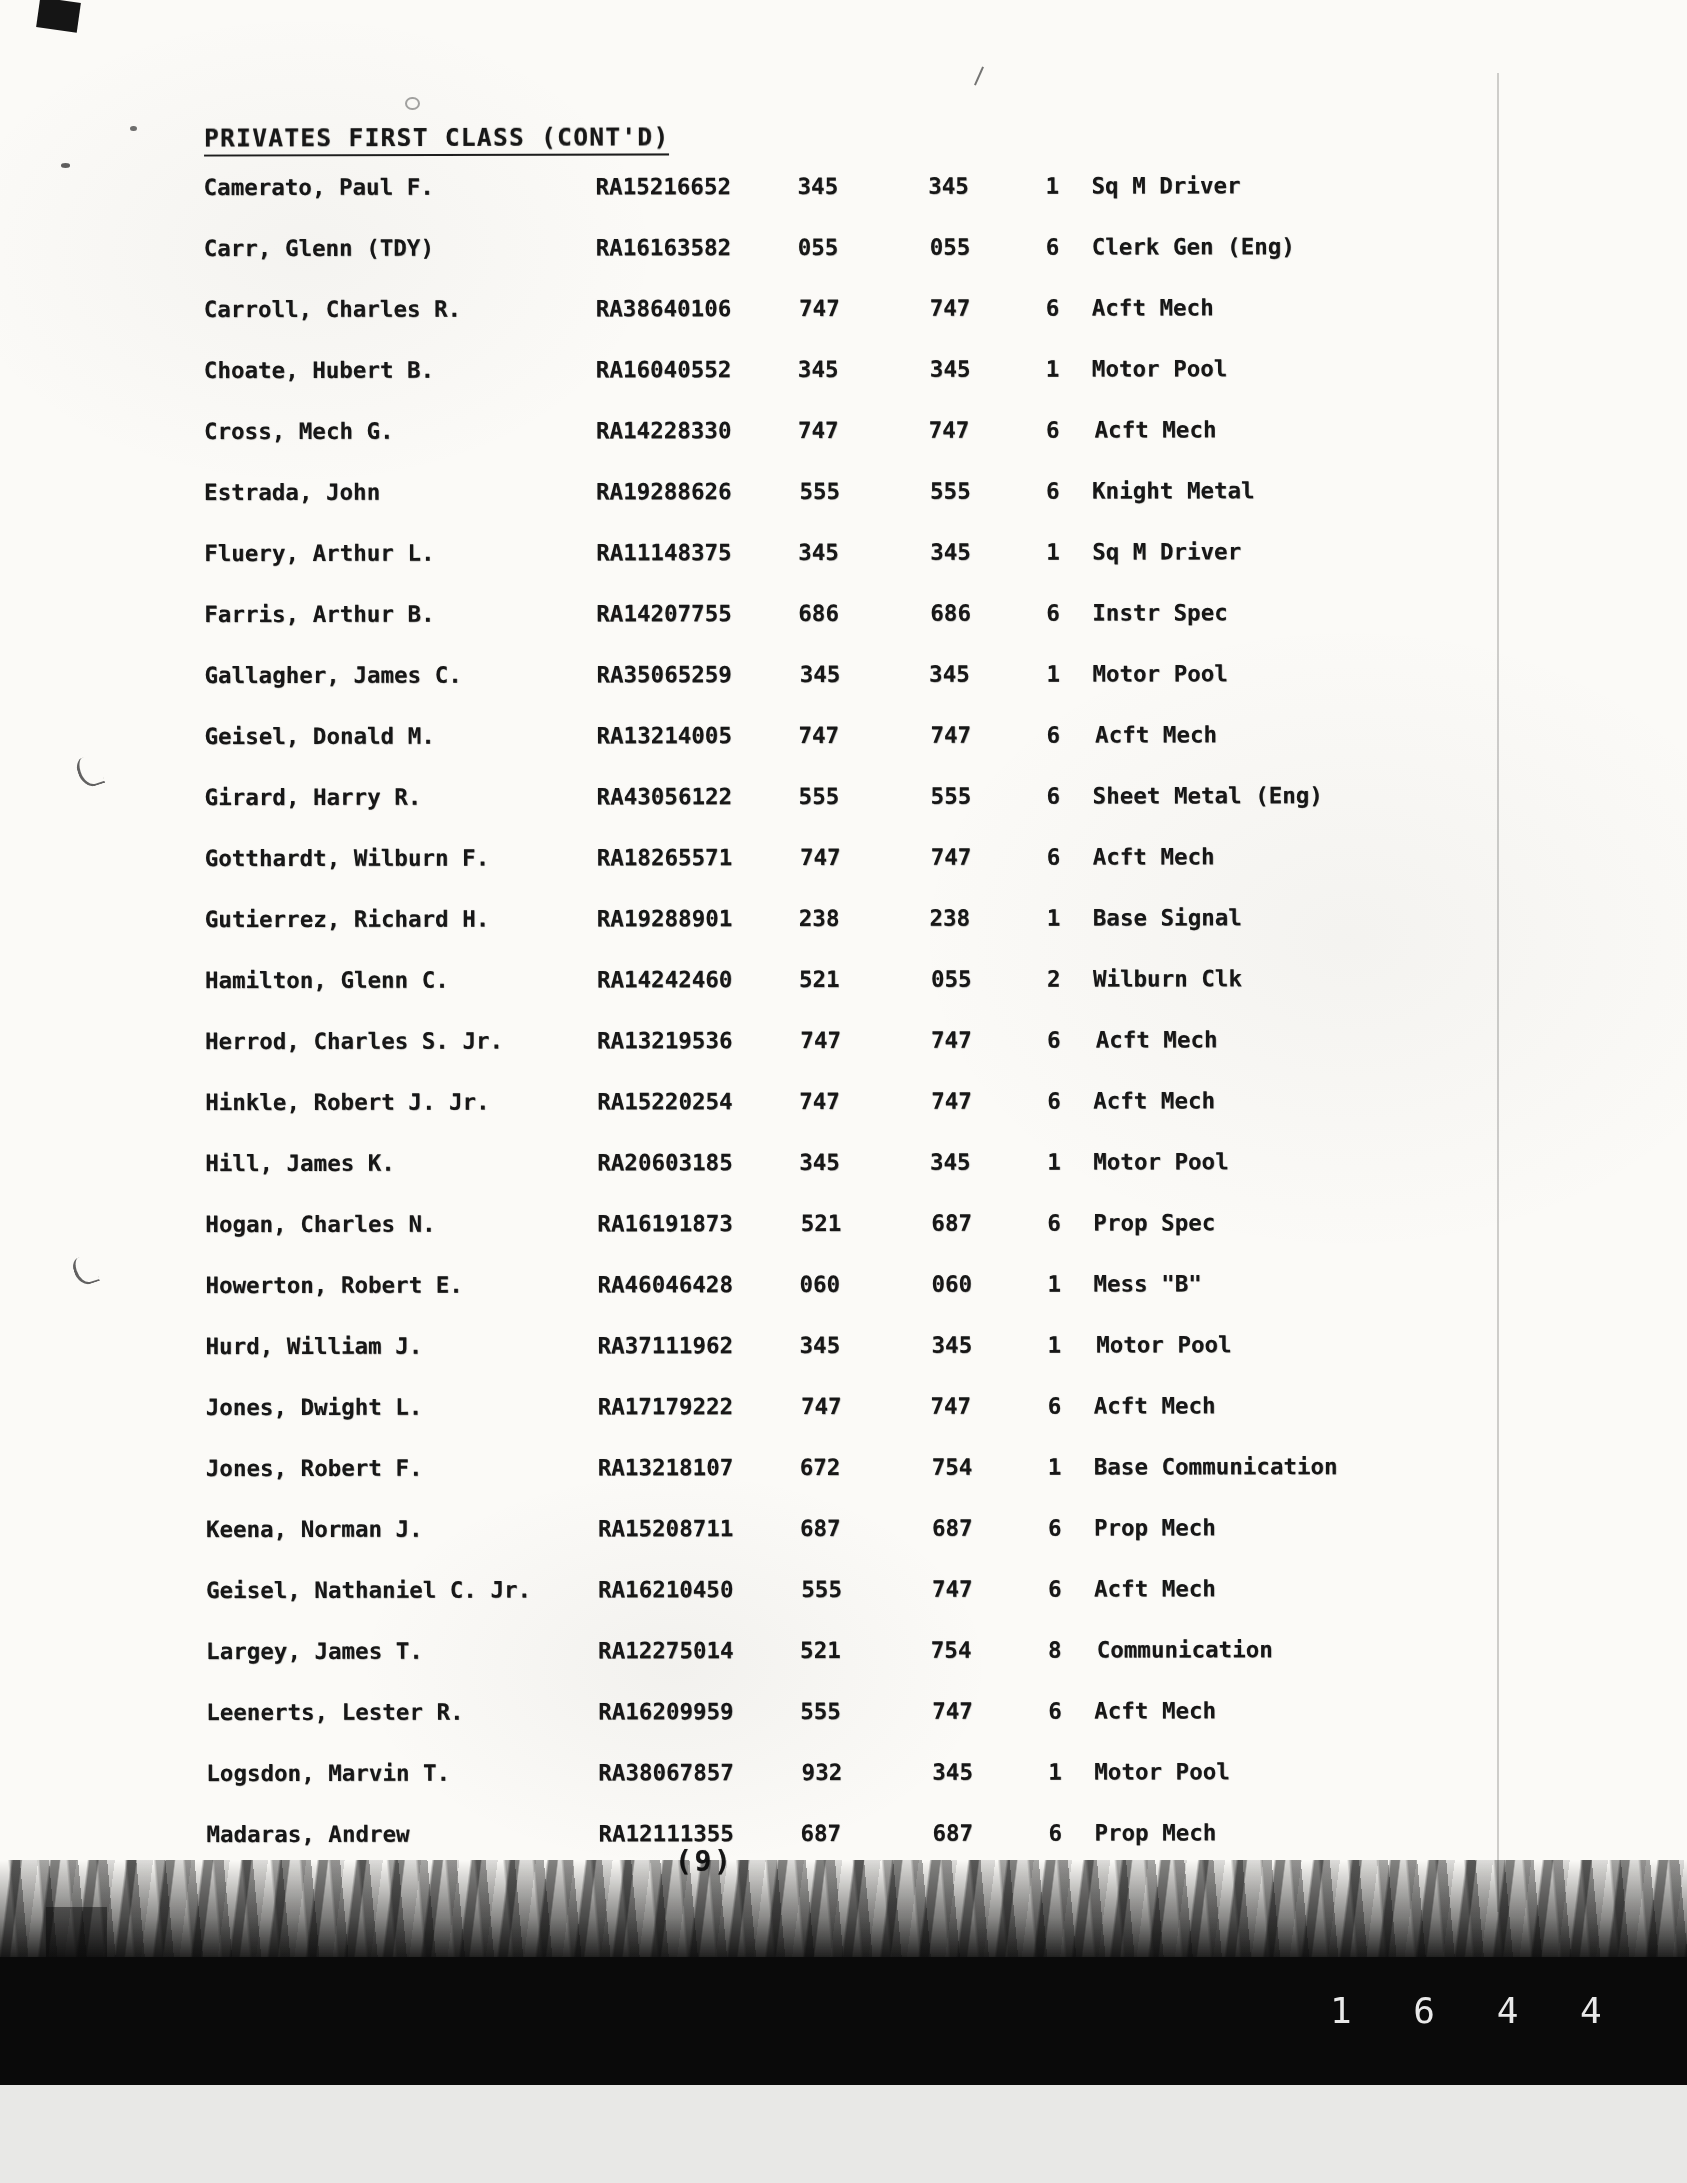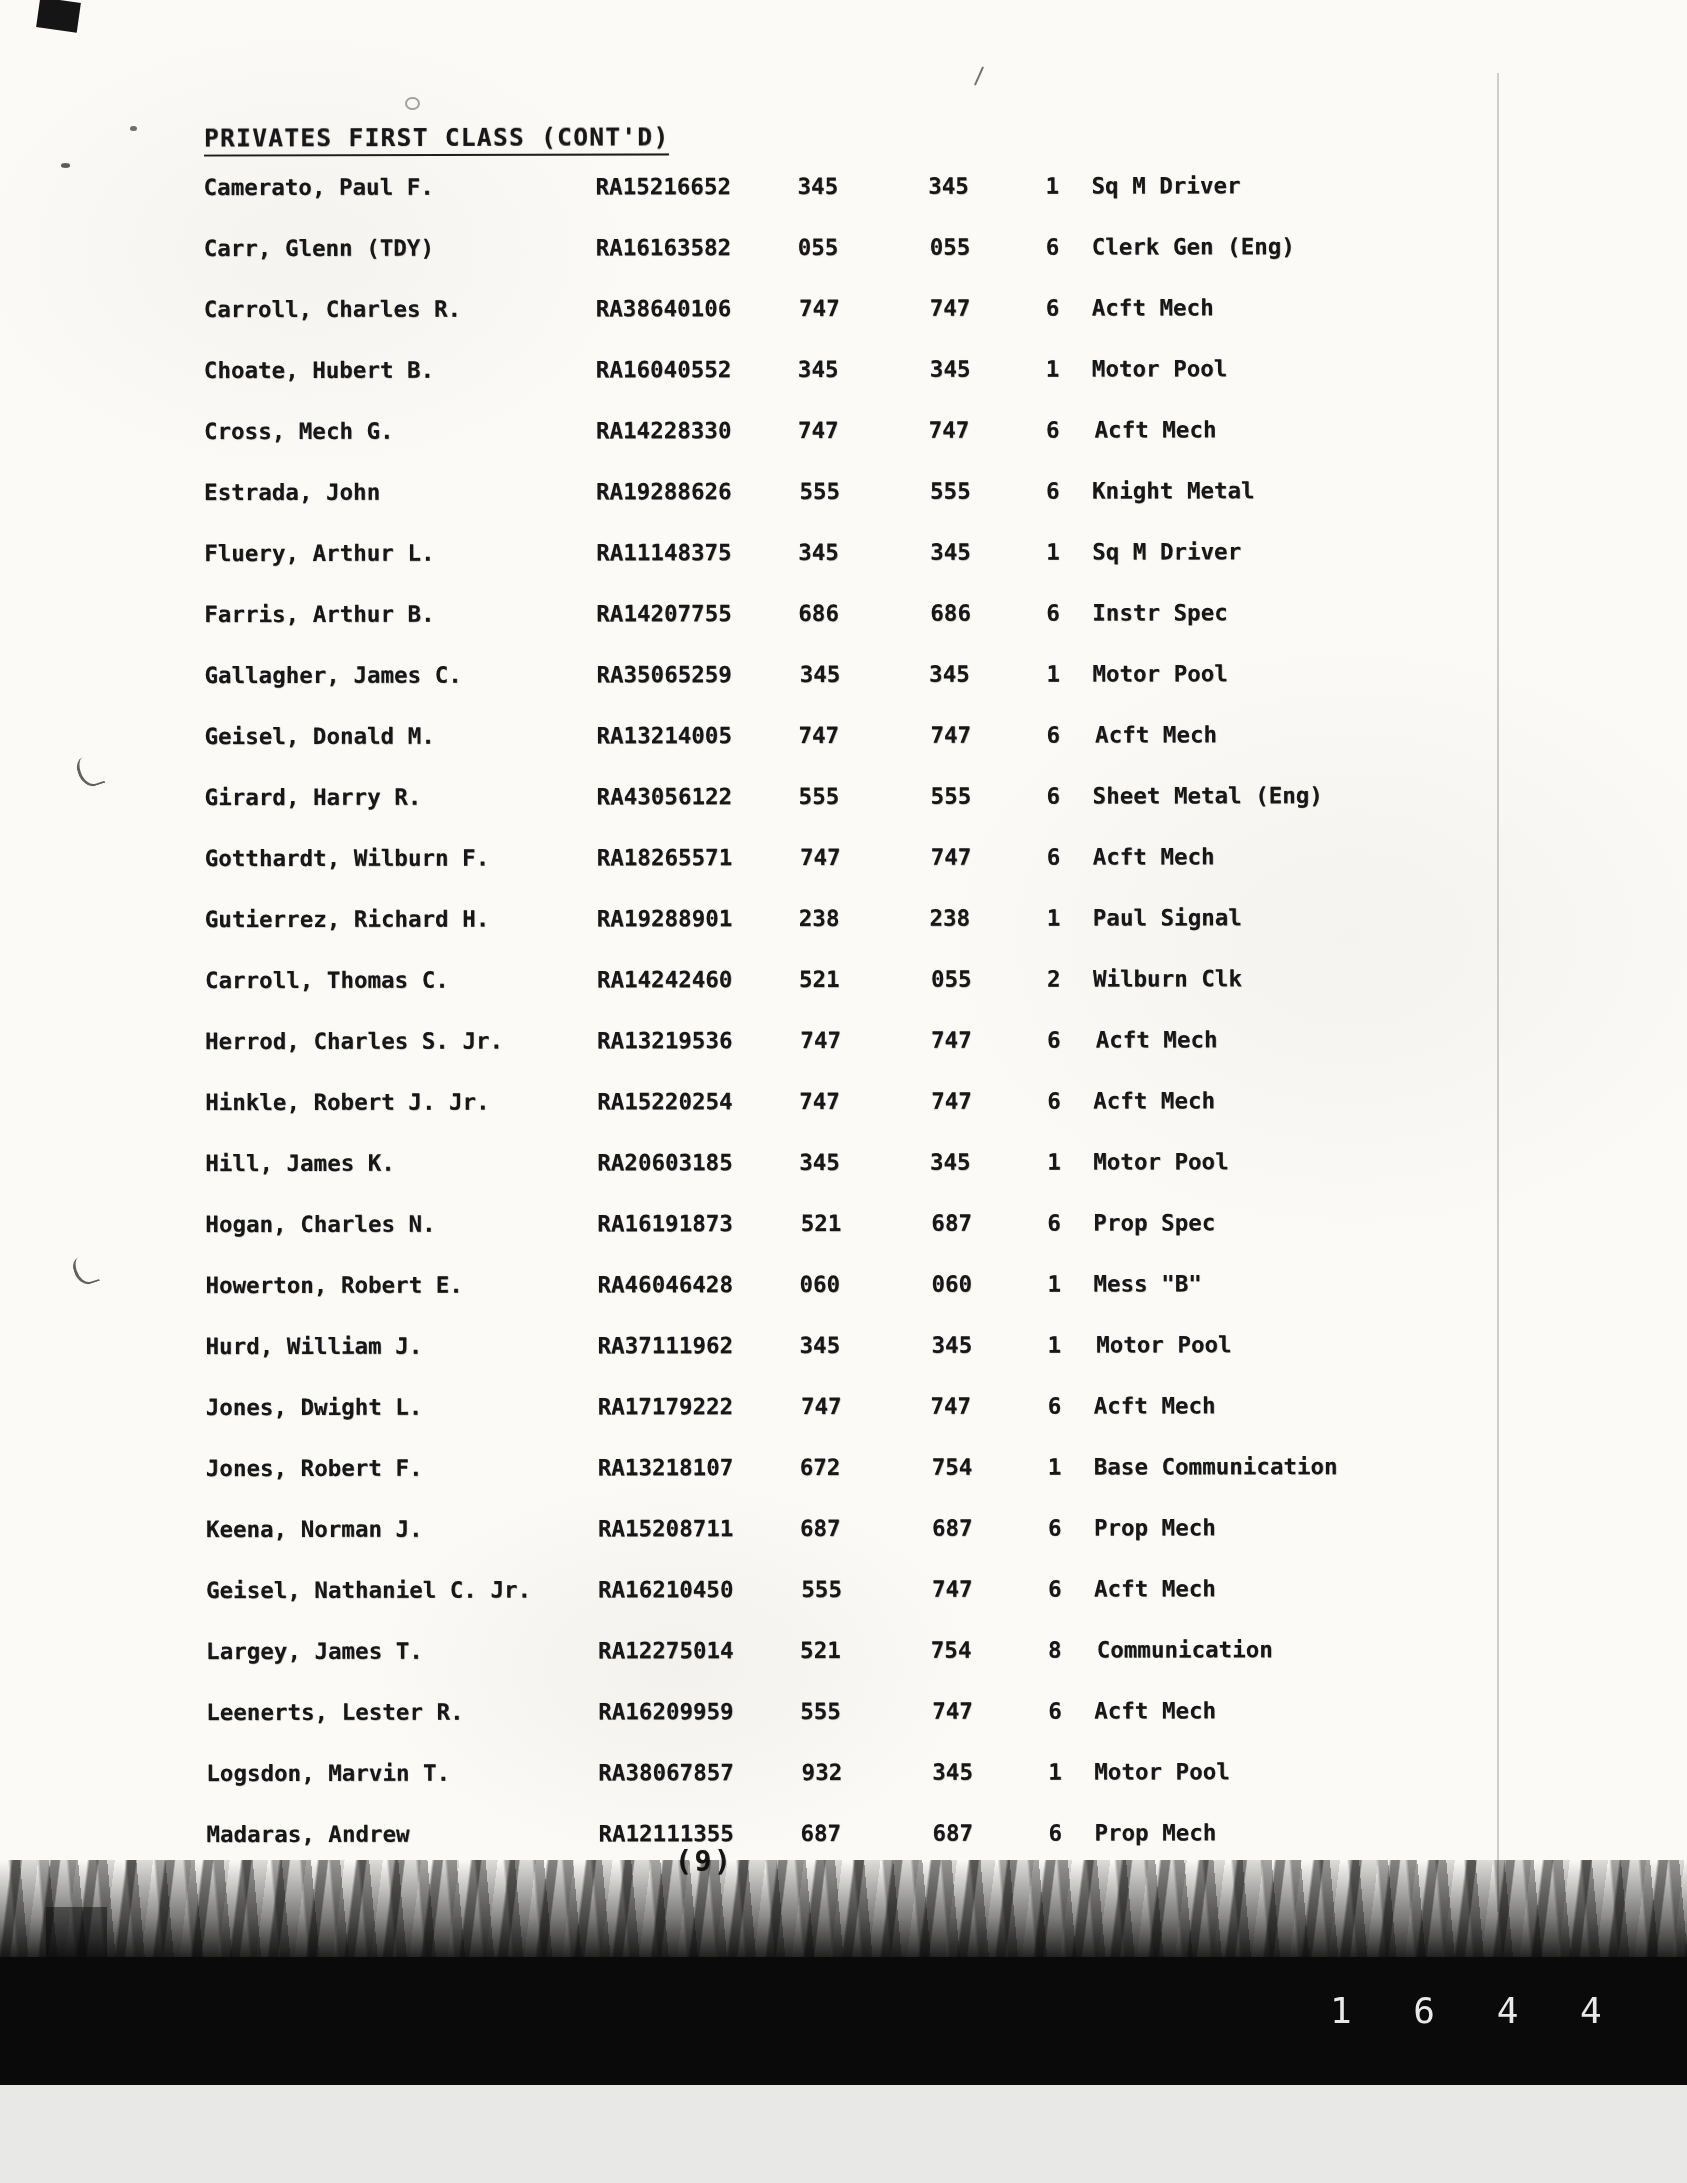--- a/index.html
+++ b/index.html
@@ -176,24 +176,24 @@
           <span>747</span>
           <span>6</span>
           <span>Acft Mech</span>
         </div>
         <div class="row">
           <span>Gutierrez, Richard H.</span>
           <span>RA19288901</span>
           <span>238</span>
           <span>238</span>
           <span>1</span>
-          <span>Paul Signal</span>
-        </div>
-        <div class="row">
-          <span>Carroll, Thomas C.</span>
+          <span>Base Signal</span>
+        </div>
+        <div class="row">
+          <span>Hamilton, Glenn C.</span>
           <span>RA14242460</span>
           <span>521</span>
           <span>055</span>
           <span>2</span>
           <span>Wilburn Clk</span>
         </div>
         <div class="row">
           <span>Herrod, Charles S. Jr.</span>
           <span>RA13219536</span>
           <span>747</span>

